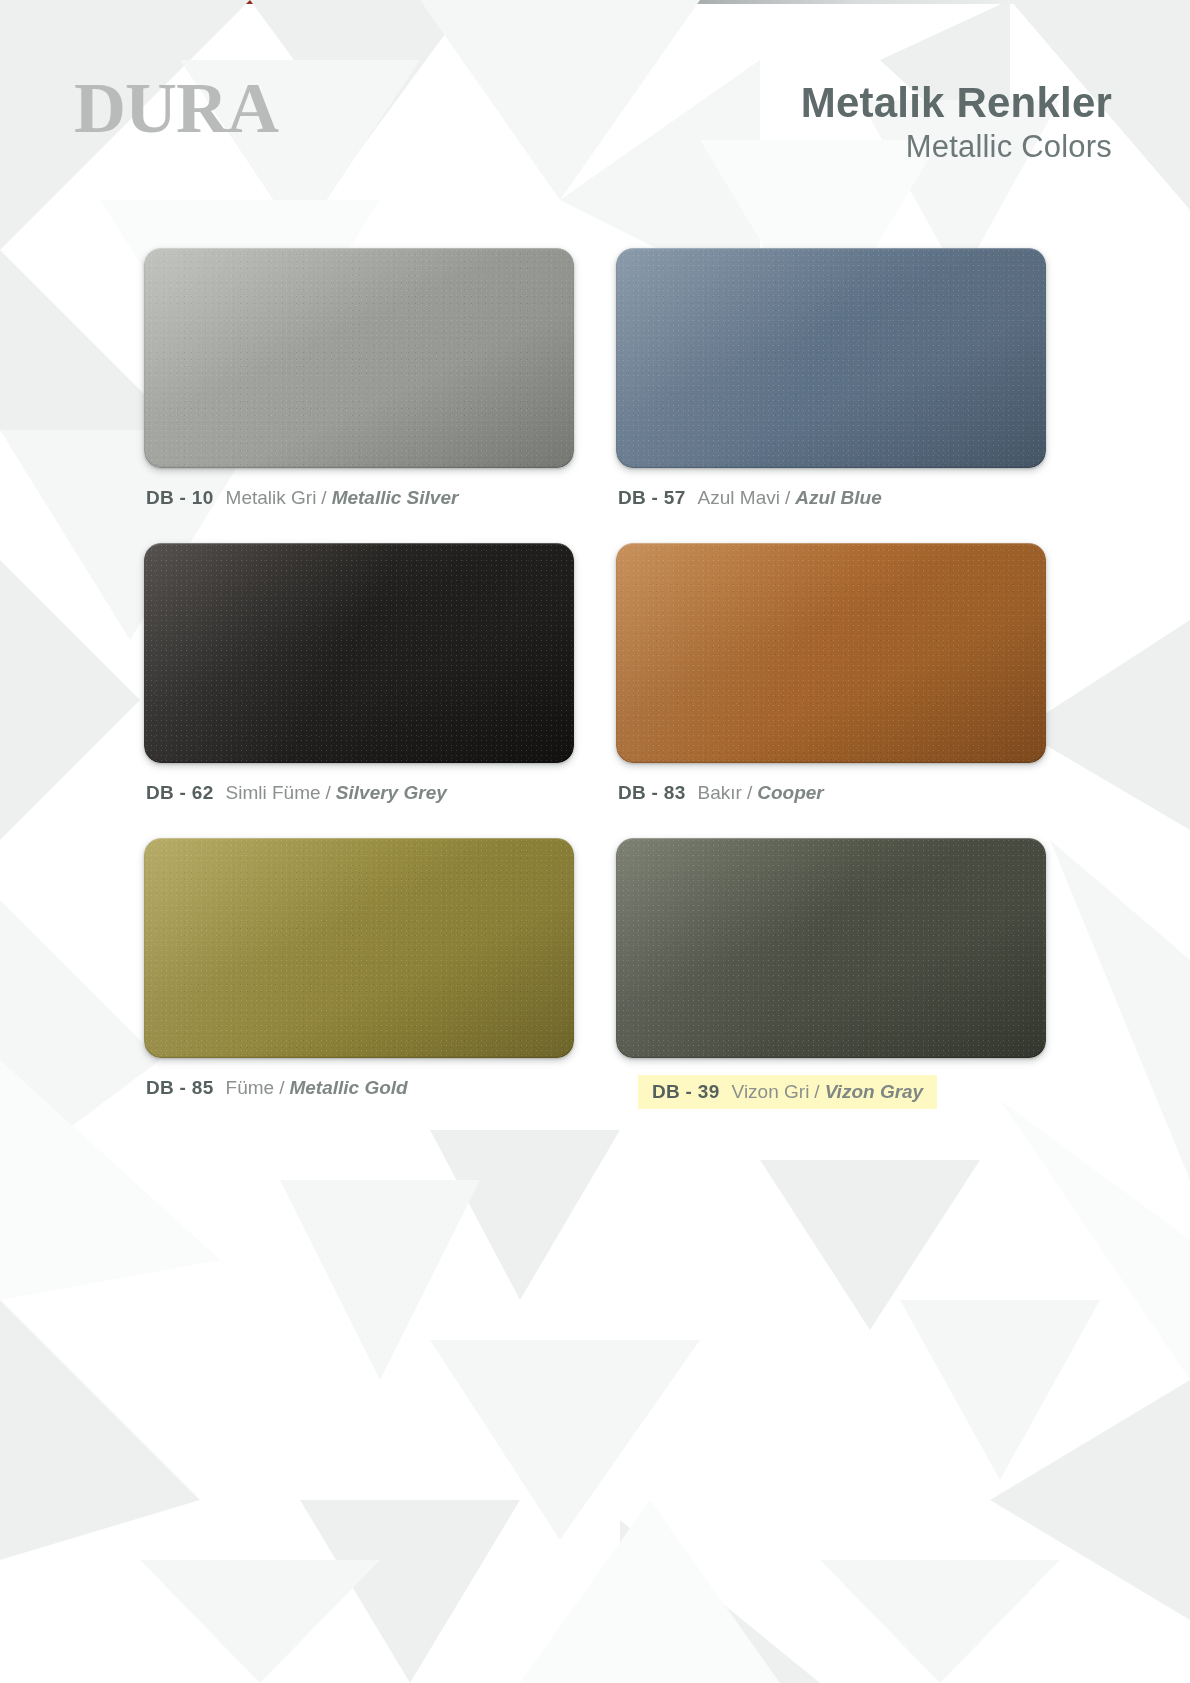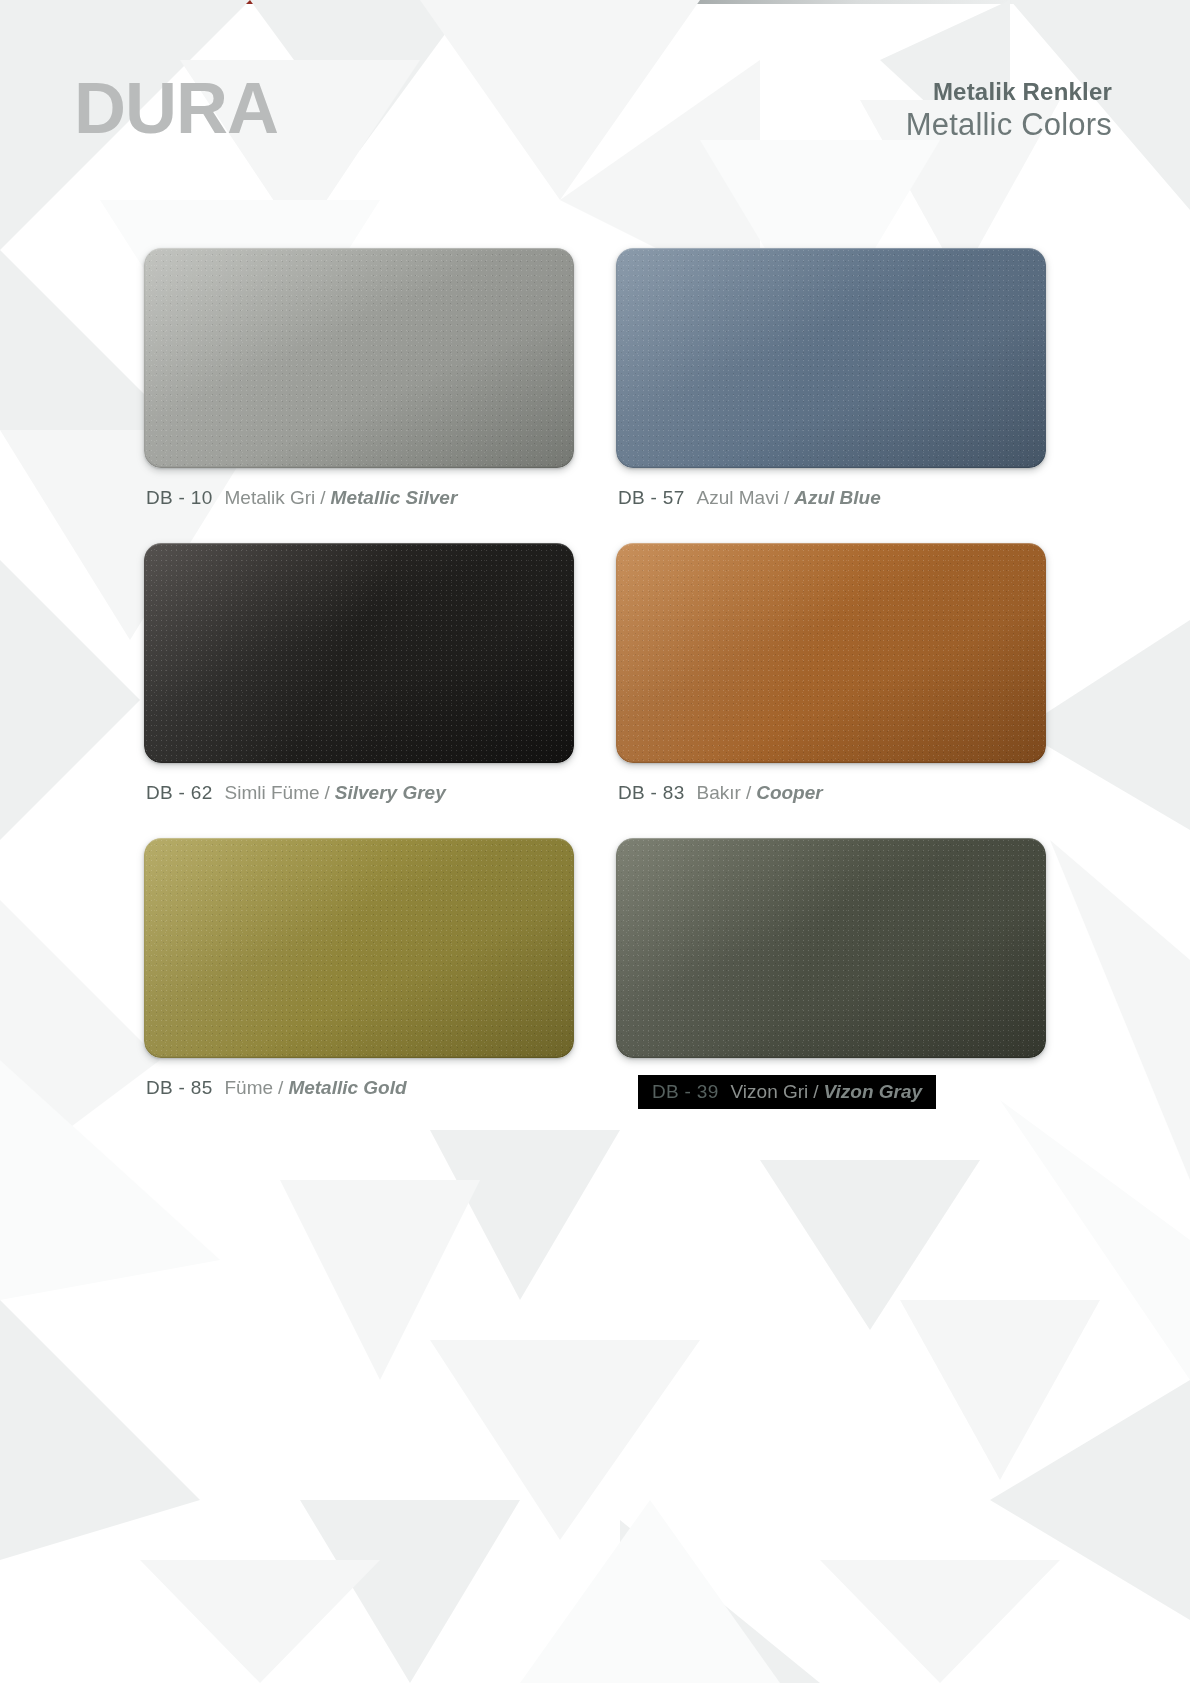--- a/index.html
+++ b/index.html
@@ -48,30 +48,30 @@
   }
   #brand-logo {
     position: absolute;
     left: 74px;
     top: 72px;
     font-size: 72px;
     font-weight: bold;
     letter-spacing: -1px;
     color: #b9bbbb;
     line-height: 1;
-    font-family: Liberation Sans, sans-serif;
+    font-family: Liberation Serif, serif;
   }
   #header-titles {
     position: absolute;
     right: 78px;
     top: 78px;
     text-align: right;
   }
   #title-tr {
-    font-size: 24px;
+    font-size: 42px;
     font-weight: bold;
     color: #5f6b6a;
     line-height: 1.18;
     letter-spacing: 0.2px;
   }
   #title-en {
     font-size: 31px;
     color: #6d7878;
     line-height: 1.2;
     letter-spacing: 0.2px;
@@ -144,26 +144,26 @@
   
   .swatch-label {
     margin-top: 17px;
     font-size: 19px;
     line-height: 1;
     white-space: nowrap;
     display: inline-block;
     padding: 3px 2px 4px 2px;
   }
   .swatch-label.boxed {
-    background: #000000;
+    background: #fef9c3;
     padding: 7px 14px 8px 14px;
     margin-left: 22px;
   }
   .lbl-code {
-    font-weight: normal;
+    font-weight: bold;
     color: #56615f;
     letter-spacing: 0.3px;
   }
   .lbl-tr {
     color: #8b908e;
     margin-left: 12px;
   }
   .lbl-sep {
     color: #8b908e;
   }

